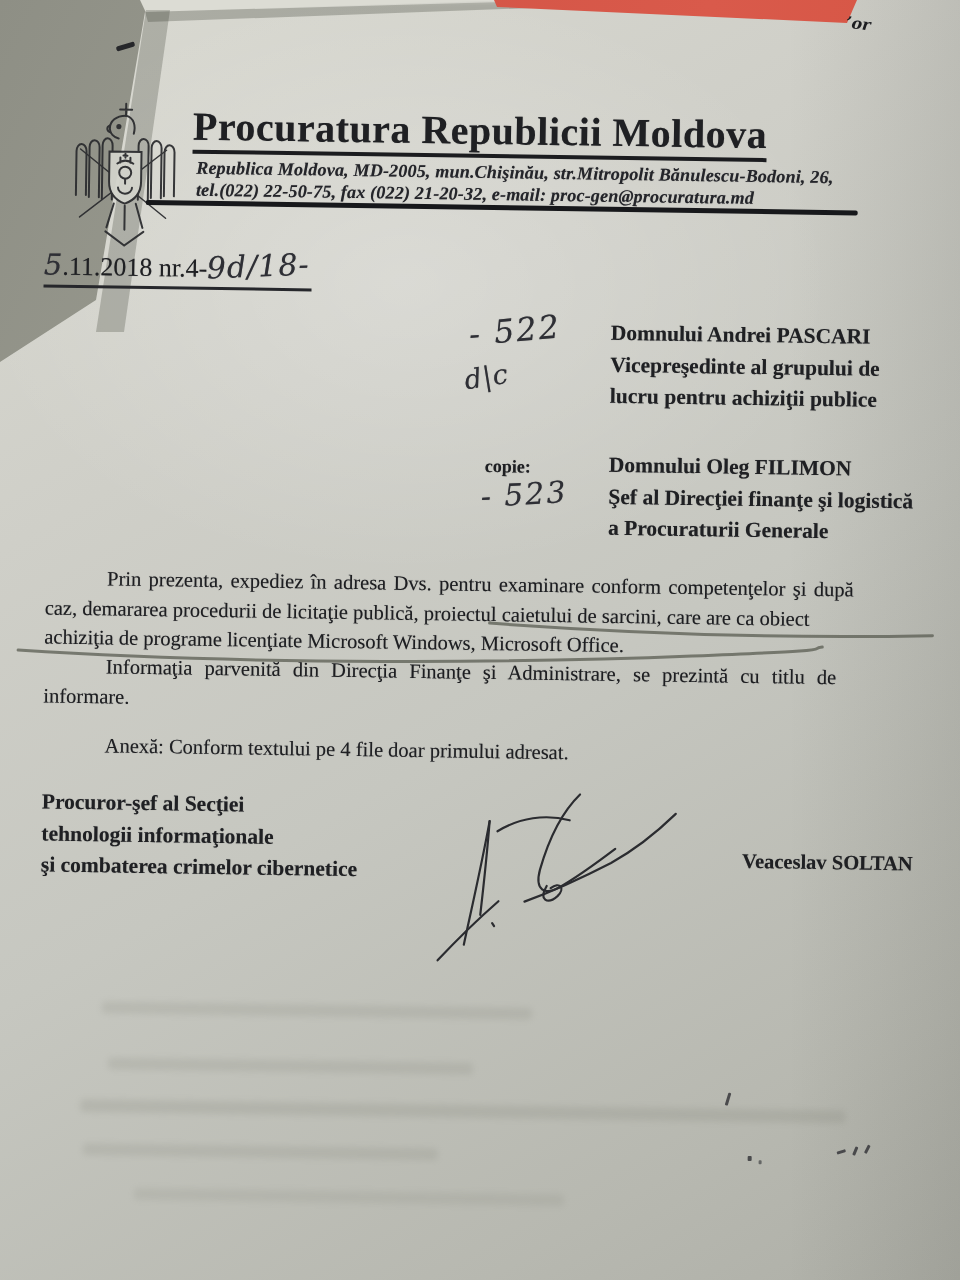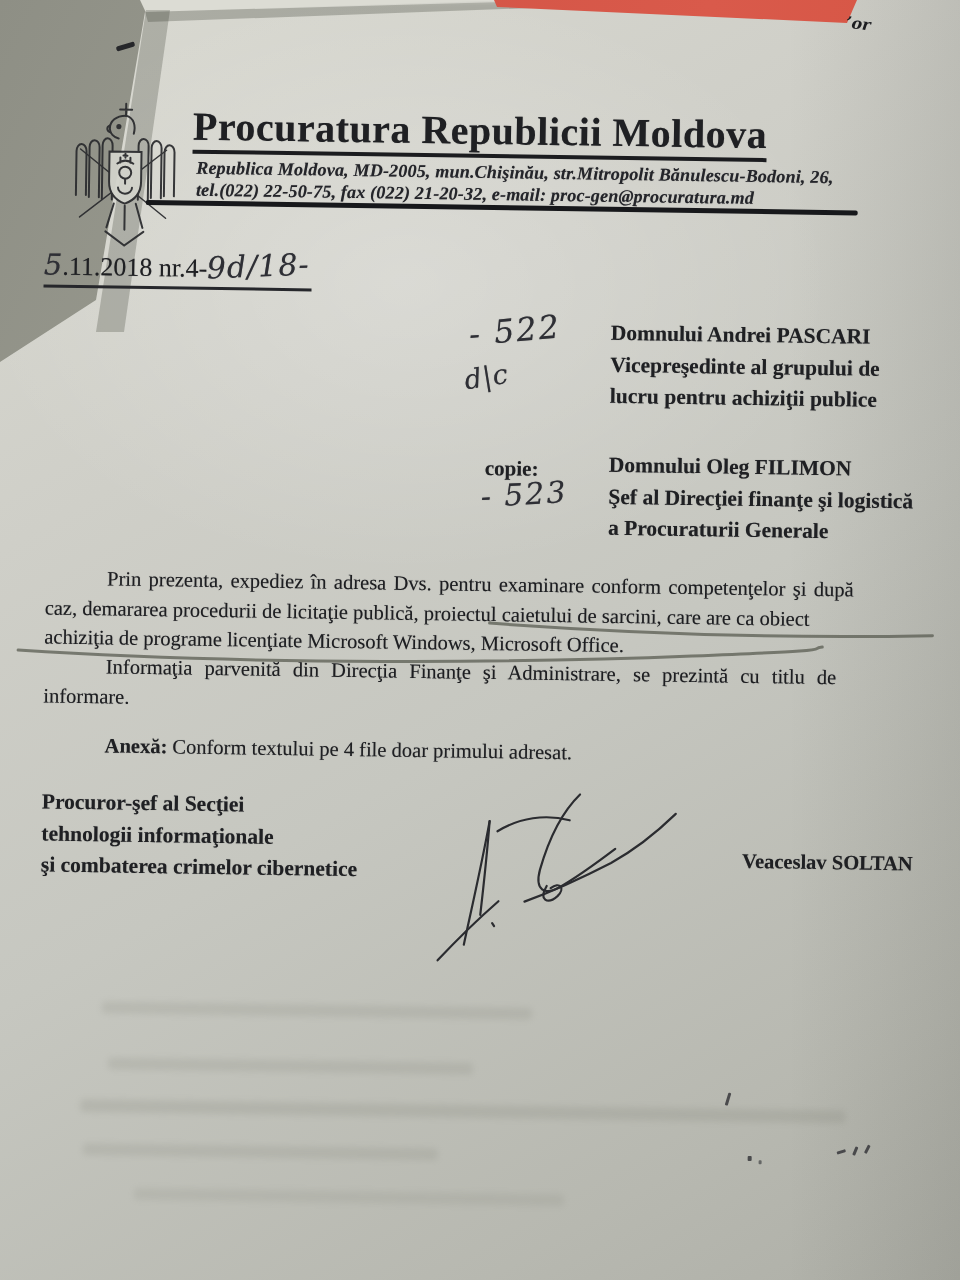--- a/index.html
+++ b/index.html
@@ -29,30 +29,30 @@
   .hand{font-family:"DejaVu Serif", serif;font-style:italic;color:#2e2f35;}
   .refline{left:46px;top:248px;font-size:26px;border-bottom:3px solid #26272b;padding:0 2px 3px 0;white-space:nowrap;}
   .refline .hand{font-size:29px;}
   .ref-num{display:inline-block;font-size:30px !important;transform:rotate(-3deg) translateY(-1px);letter-spacing:1px;}
   .hw-num{font-size:32px;letter-spacing:2px;white-space:nowrap;}
   .r522{left:472px;top:306px;transform:rotate(-6deg);}
   .r523{left:486px;top:471px;font-size:30px;transform:rotate(-4deg);}
   .dlc{left:468px;top:356px;font-size:27px;transform:rotate(-10deg);letter-spacing:1px;}
   .blk{font-weight:700;font-size:21.5px;line-height:31.5px;white-space:nowrap;}
   .recip{left:614px;top:311px;}
-  .copy-label{left:490px;top:451px;font-weight:700;font-size:21px;}
+  .copy-label{left:490px;top:451px;font-weight:700;font-size:18px;}
   .copyblk{left:614px;top:443px;}
   .para{font-size:20.5px;line-height:29.5px;width:884px;color:#1d1e21;}
   .p1{left:52px;top:565px;}
   .p1 .l1{text-indent:62px;word-spacing:2.2px;white-space:nowrap;}
   .p1 .l2,.p1 .l3{white-space:nowrap;}
   .p2{left:52px;top:653px;}
   .p2 .l1{text-indent:62px;word-spacing:7px;white-space:nowrap;}
   .annex{left:52px;top:735px;font-size:20.5px;text-indent:62px;white-space:nowrap;}
-  .annex b{font-weight:700;}
+  .annex b{font-weight:400;}
   .sigtitle{left:52px;top:788px;}
   .signame{left:753px;top:841px;font-weight:700;font-size:20.5px;white-space:nowrap;}
   .pen-svg,.sig-svg{position:absolute;pointer-events:none;}
   .pen-svg{left:0;top:0;width:960px;height:1280px;}
   .sig-svg{left:438px;top:768px;width:266px;height:196px;}
   .corner-note{left:846px;top:14px;font-size:16px;font-weight:700;font-style:italic;
     transform:rotate(7deg);color:#1c1d20;font-family:"DejaVu Serif",serif;}
   .dash-mark{left:116px;top:44px;width:19px;height:5px;background:#26272a;border-radius:2px;transform:rotate(-17deg);}
   .ghost{position:absolute;background:#74756a;opacity:.15;filter:blur(3px);border-radius:4px;}
   .g1{left:115px;top:1002px;width:430px;height:12px;}

